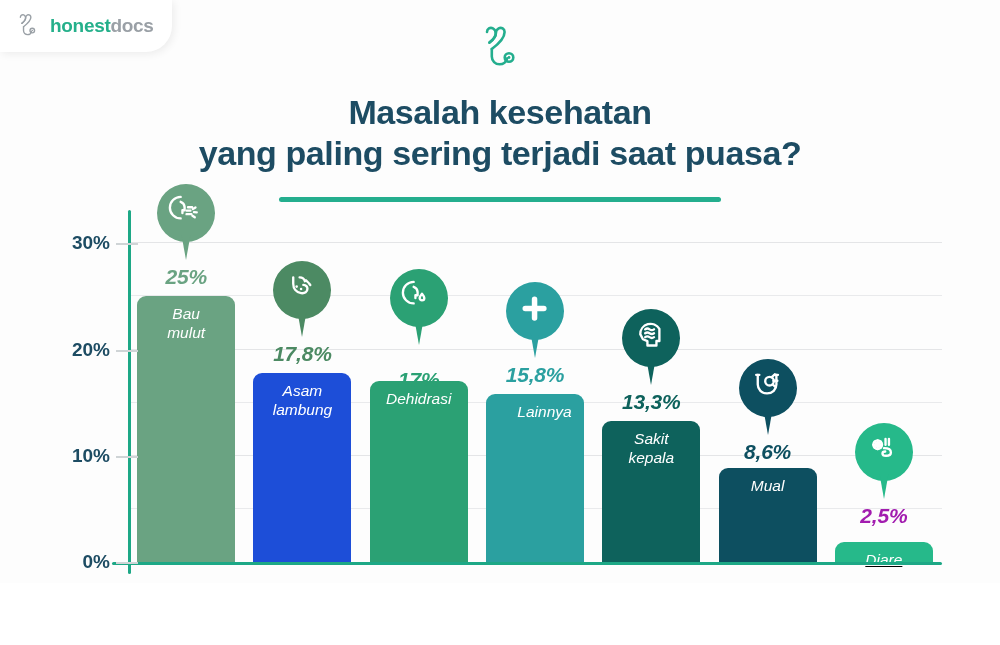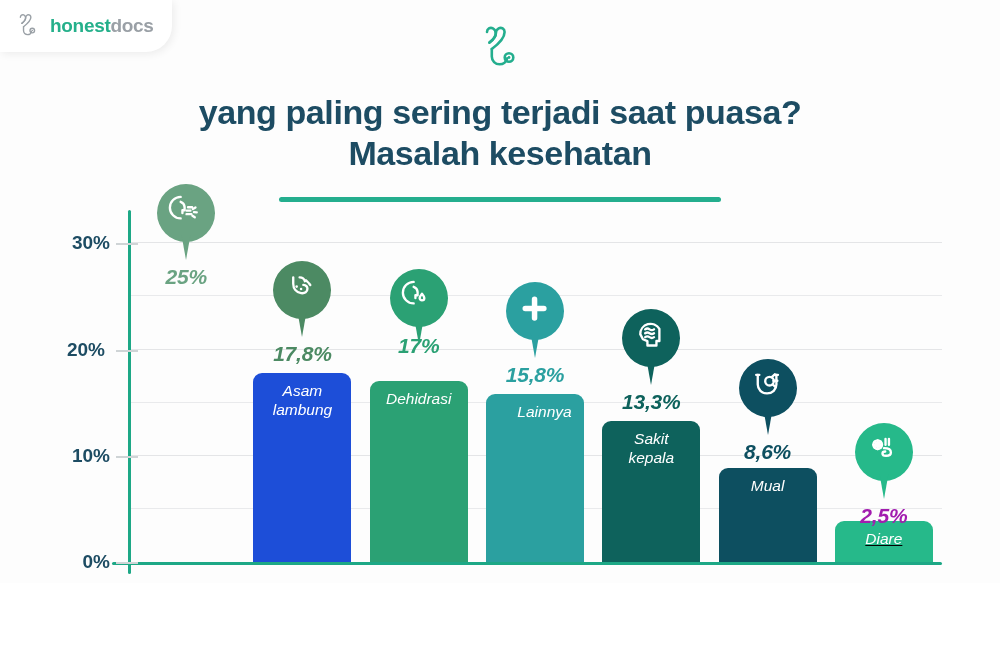--- a/index.html
+++ b/index.html
@@ -148,37 +148,41 @@
   <div id="header">
     <span id="steth-icon">
       <svg viewBox="0 0 56 56">
         <path d="M15 10c0-3.1 3.2-5.1 5.9-3.6 1.8 1 2.9 2.9 2.9 5 0 3.6-3.5 6.9-6.3 9.2" fill="none" stroke="#24AE8E" stroke-width="2.6" stroke-linecap="round"></path>
         <path d="M17.5 20.6c2.8-2.3 6.3-5.6 6.3-9.2 0-2.1 1.1-4 2.9-5C29.4 4.9 32.6 6.9 32.6 10c0 6.6-9.6 14.6-12.8 17" fill="none" stroke="#24AE8E" stroke-width="2.6" stroke-linecap="round" stroke-linejoin="round"></path>
         <path d="M19.8 27v7.6c0 4.3 3.5 7.7 7.8 7.7 3.7 0 6.8-2.5 7.6-6" fill="none" stroke="#24AE8E" stroke-width="2.6" stroke-linecap="round"></path>
         <circle cx="37" cy="35.5" r="4.3" fill="none" stroke="#24AE8E" stroke-width="2.6"></circle>
         <circle cx="37" cy="35.5" r="1.4" fill="#24AE8E"></circle>
       </svg>
     </span>
+    <div class="title-line" id="title-line-1">Masalah kesehatan</div>
     <div class="title-line" id="title-line-2">yang paling sering terjadi saat puasa?</div>
-    <div class="title-line" id="title-line-1">Masalah kesehatan</div>
     <div id="title-rule"></div>
   </div>
 
   <div id="chart">
     <div id="plot">
       <div id="gridlines">
           <div class="gridline" style="bottom: 53.125px;"></div>
           <div class="gridline major" style="bottom: 106.25px;"></div>
           <div class="gridline" style="bottom: 159.375px;"></div>
           <div class="gridline major" style="bottom: 212.5px;"></div>
           <div class="gridline" style="bottom: 265.625px;"></div>
           <div class="gridline major" style="bottom: 318.75px;"></div>
         </div>
       <div id="bars">
           <div class="bar-slot" style="left: 9.14286px; width: 98px; height: 340px;">
+            <div class="bar" style="height: 265.625px; background: rgb(106, 163, 130);">
+              <div class="bar-label">Bau
+mulut</div>
+            </div>
             <div class="value-label" style="bottom: 272.625px; color: rgb(106, 163, 130);">25%</div>
             <div class="pin" style="bottom: 299.625px;">
               <svg viewBox="0 0 64 80">
                 <path d="M32 2a29 29 0 1 1 0 58 29 29 0 0 1 0-58z" fill="#6AA382"></path>
                 <path d="M27.5 53h9L32 78z" fill="#6AA382"></path>
                 <g transform="translate(10,9) scale(0.98)">
                   <g fill="none" stroke="#fff" stroke-width="2.4" stroke-linecap="round" stroke-linejoin="round">
                     <path d="M17 6a11 11 0 1 0 0 22"></path>
                     <path d="M17 11a6 6 0 0 1 4 5.2v3.4h-2.2v2.8"></path>
                     <path d="M23 20h4M23 23.6h5M24.5 16.6h4.2"></path>
@@ -207,21 +211,21 @@
                     <path d="M26.5 12.5l2 2M29.5 15.5l1.4 1.8"></path>
                   </g>
                 </g>
               </svg>
             </div>
           </div>
           <div class="bar-slot" style="left: 241.714px; width: 98px; height: 340px;">
             <div class="bar" style="height: 180.625px; background: rgb(43, 161, 116);">
               <div class="bar-label">Dehidrasi</div>
             </div>
-            <div class="value-label" style="bottom: 204px; color: rgb(43, 161, 116);">17%</div>
+            <div class="value-label" style="bottom: 170px; color: rgb(43, 161, 116);">17%</div>
             <div class="pin" style="bottom: 214.625px;">
               <svg viewBox="0 0 64 80">
                 <path d="M32 2a29 29 0 1 1 0 58 29 29 0 0 1 0-58z" fill="#2BA174"></path>
                 <path d="M27.5 53h9L32 78z" fill="#2BA174"></path>
                 <g transform="translate(10,9) scale(0.98)">
                   <g fill="none" stroke="#fff" stroke-width="2.4" stroke-linecap="round" stroke-linejoin="round">
                     <path d="M17 6a11 11 0 1 0 0 22"></path>
                     <path d="M17 11a6 6 0 0 1 4 5.2v3.4h-2.2v2.8"></path>
                     <path d="M25.5 18c-1.6 2-2.4 3.2-2.4 4.4a2.4 2.4 0 0 0 4.8 0c0-1.2-.8-2.4-2.4-4.4z"></path>
                   </g>
@@ -279,21 +283,21 @@
                     <path d="M12 9v10c0 5 4 9 9.5 9s9.5-4 9.5-9V9"></path>
                     <path d="M10.4 9h3.2M29.4 9h3.2"></path>
                     <circle cx="24" cy="15.5" r="4.4"></circle>
                     <path d="M26 11.5l3.4-3M28 15h4M27 18.8l3 2.4"></path>
                   </g>
                 </g>
               </svg>
             </div>
           </div>
           <div class="bar-slot" style="left: 706.857px; width: 98px; height: 340px;">
-            <div class="bar" style="height: 41px; background: rgb(38, 185, 138); text-decoration: underline;">
+            <div class="bar" style="height: 20px; background: rgb(38, 185, 138); text-decoration: underline;">
               <div class="bar-label">Diare</div>
             </div>
             <div class="value-label" style="bottom: 33.5625px; color: #a21caf;">2,5%</div>
             <div class="pin" style="bottom: 60.5625px;">
               <svg viewBox="0 0 64 80">
                 <path d="M32 2a29 29 0 1 1 0 58 29 29 0 0 1 0-58z" fill="#26B98A"></path>
                 <path d="M27.5 53h9L32 78z" fill="#26B98A"></path>
                 <g transform="translate(10,9) scale(0.98)">
                   <g fill="none" stroke="#fff" stroke-width="2.4" stroke-linecap="round" stroke-linejoin="round">
                     <circle cx="16" cy="15" r="4.4"></circle>
@@ -305,21 +309,21 @@
               </svg>
             </div>
           </div>
         </div>
     </div>
     <div id="y-axis"></div>
     <div id="x-axis"></div>
     <div id="y-labels">
         <div class="y-label" style="top: 340px;">0%</div>
         <div class="y-label" style="top: 233.75px;">10%</div>
-        <div class="y-label" style="top: 127.5px; text-align: center;">20%</div>
+        <div class="y-label" style="top: 127.5px;">20%</div>
         <div class="y-label" style="top: 21.25px;">30%</div>
       </div>
     <div id="ticks">
         <div class="tick-mark" style="top: 340px;"></div>
         <div class="tick-mark" style="top: 233.75px;"></div>
         <div class="tick-mark" style="top: 127.5px;"></div>
         <div class="tick-mark" style="top: 21.25px;"></div>
       </div>
   </div>
 

